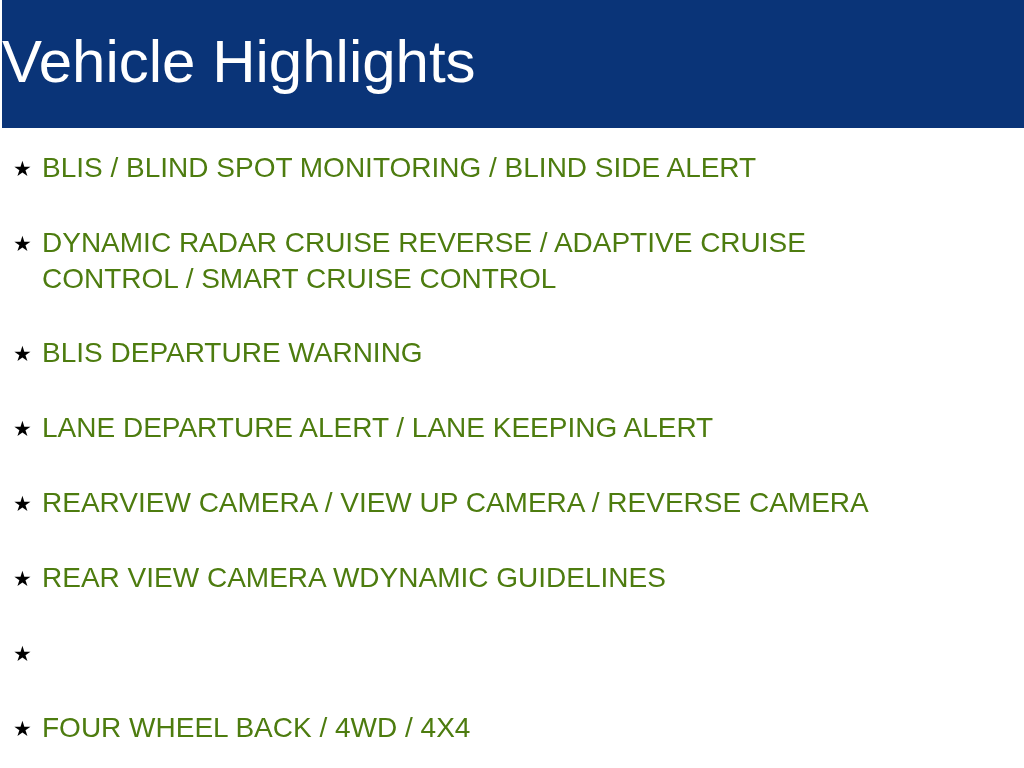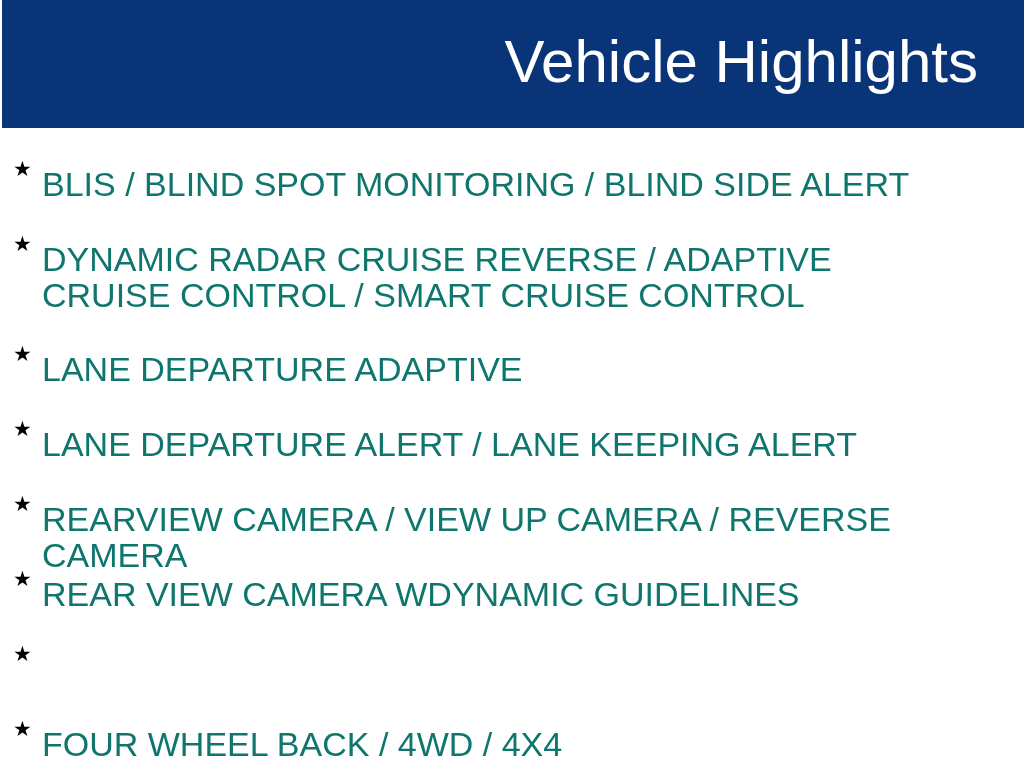--- a/index.html
+++ b/index.html
@@ -26,21 +26,20 @@
   
   .header-banner {
     position: absolute;
     top: 0;
     left: 2px;
     width: 1022px;
     height: 128px;
     background: #0a3478;
     display: flex;
     align-items: center;
-    justify-content: flex-end;
     box-sizing: border-box;
     padding-right: 46px;
   }
 
   .header-title {
     color: #ffffff;
     font-family: "Liberation Sans", sans-serif;
     font-size: 60px;
     font-weight: 400;
     line-height: 1;
@@ -84,26 +83,26 @@
     line-height: 30px;
     color: #000000;
     font-family: "DejaVu Sans", sans-serif;
     padding-top: 26px;
     user-select: none;
   }
 
   .highlight-text {
     flex: 1 1 auto;
     font-family: "Liberation Sans", sans-serif;
-    font-size: 34px;
+    font-size: 28px;
     font-weight: 400;
     line-height: 36px;
-    color: #0f766e;
+    color: #4d7c0f;
     letter-spacing: 0px;
-    padding-top: 38px;
+    padding-top: 22px;
     max-width: 900px;
     word-spacing: 0px;
   }
 </style>
 </head>
 <body>
 
 <div class="slide">
 
   <div class="header-banner">
@@ -117,21 +116,21 @@
       <span class="highlight-text">BLIS / BLIND SPOT MONITORING / BLIND SIDE ALERT</span>
     </li>
 
     <li class="highlight-item is-wrapped">
       <span class="bullet-star">★</span>
       <span class="highlight-text">DYNAMIC RADAR CRUISE REVERSE / ADAPTIVE CRUISE CONTROL / SMART CRUISE CONTROL</span>
     </li>
 
     <li class="highlight-item">
       <span class="bullet-star">★</span>
-      <span class="highlight-text">LANE DEPARTURE ADAPTIVE</span>
+      <span class="highlight-text">BLIS DEPARTURE WARNING</span>
     </li>
 
     <li class="highlight-item">
       <span class="bullet-star">★</span>
       <span class="highlight-text">LANE DEPARTURE ALERT / LANE KEEPING ALERT</span>
     </li>
 
     <li class="highlight-item">
       <span class="bullet-star">★</span>
       <span class="highlight-text">REARVIEW CAMERA / VIEW UP CAMERA / REVERSE CAMERA</span>

